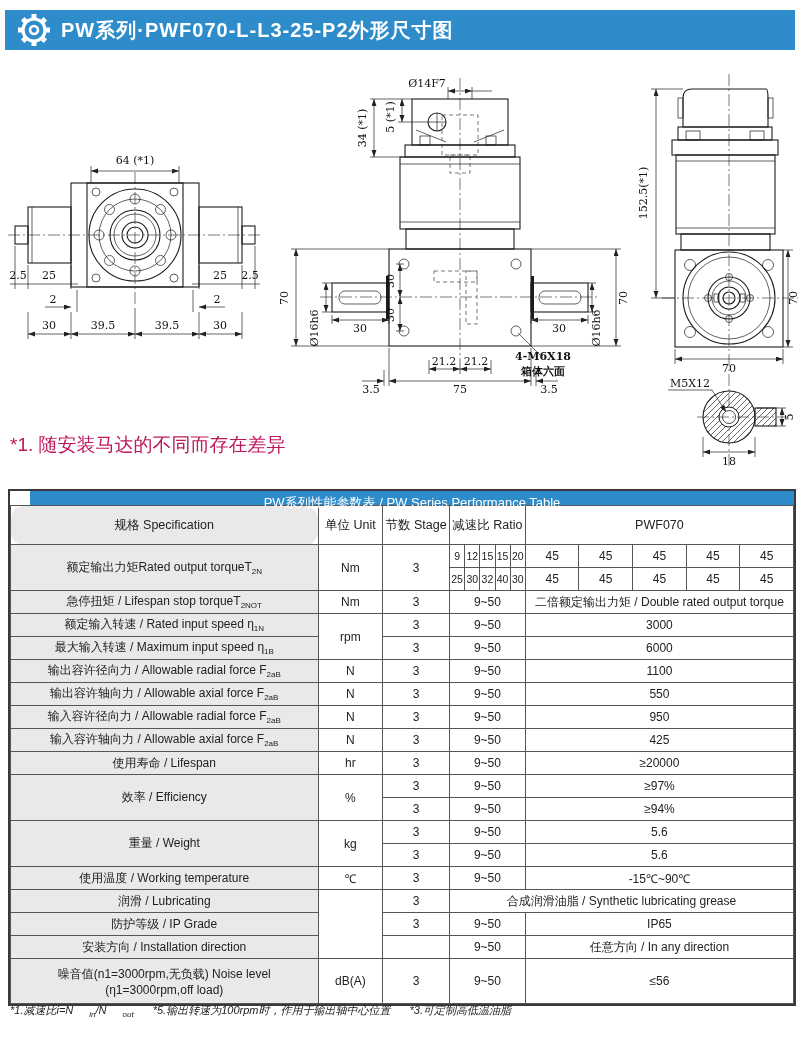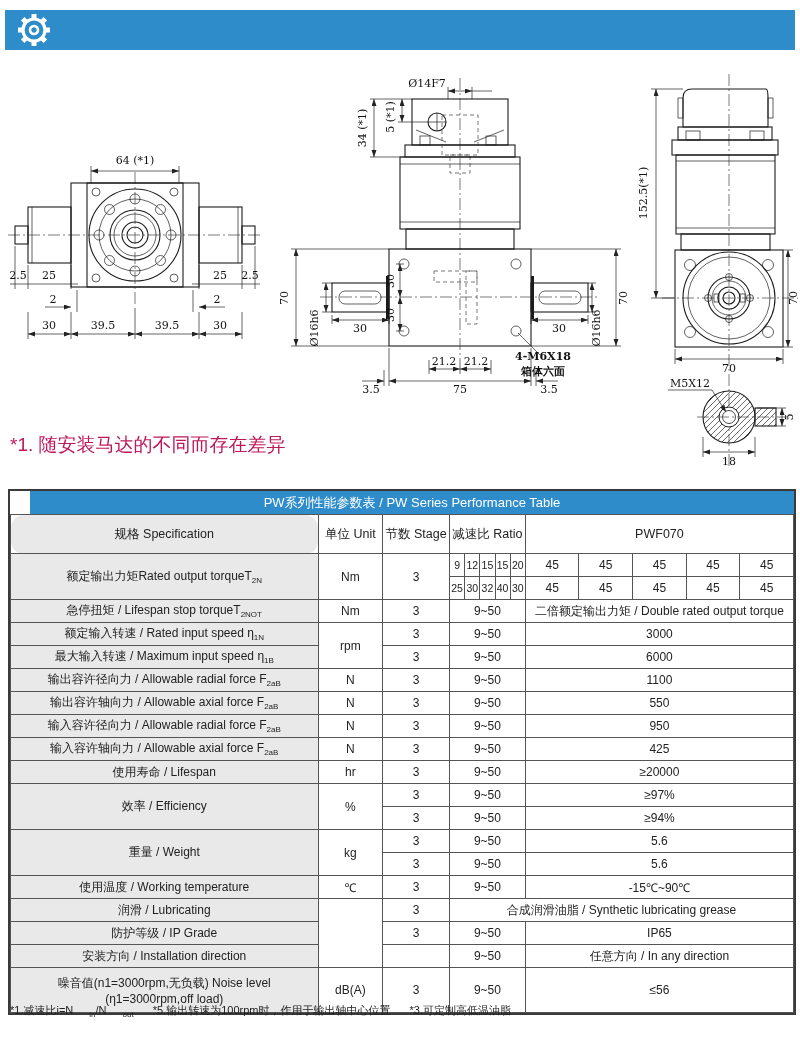--- a/index.html
+++ b/index.html
@@ -5,31 +5,31 @@
   html,body{margin:0;padding:0;}
   body{width:800px;height:1050px;position:relative;background:#fff;
        font-family:"Liberation Sans",sans-serif;color:#222;overflow:hidden;}
   .header{position:absolute;left:5px;top:10px;width:790px;height:40px;
           background:#2e8cca;color:#fff;display:flex;align-items:center;}
   .header .ttl{font-size:20px;font-weight:bold;letter-spacing:1px;}
   .gear{margin:0 10px 0 12px;flex:0 0 auto;}
   .drawings{position:absolute;left:0;top:60px;width:800px;height:415px;}
   .note{position:absolute;left:10px;top:432px;font-size:19px;color:#be185d;}
   .twrap{position:absolute;left:8px;top:489px;width:784px;border:2px solid #3a3a3a;}
-  .ttitle{background:#2e8cca;color:#fff;font-size:13px;height:23px;line-height:23px;text-align:center;margin-left:20px;}
+  .ttitle{background:#2e8cca;color:#fff;font-size:13px;height:14px;line-height:23px;text-align:center;margin-left:20px;}
   table{border-collapse:collapse;width:100%;table-layout:fixed;}
   td{border:1px solid #555;height:22px;text-align:center;vertical-align:middle;
      font-size:12px;padding:0 2px;overflow:hidden;white-space:nowrap;}
   td.spec{background:#e9e9e9;}
   td.mini{font-size:10.5px;padding:0;}
   td.h{height:38px;font-size:12.5px;border-radius:13px;}
   tr.noise td{height:44px;white-space:normal;}
   sub{font-size:8px;}
   .foot{position:absolute;left:10px;top:1003px;font-size:11px;color:#222;}
-  .foot span{margin-right:16px;}
+  .foot span{margin-right:16px;font-style:italic;}
   
   .ol{stroke:#1c1c1c;stroke-width:1.1;fill:none;}
   .th{stroke:#1c1c1c;stroke-width:0.7;fill:none;}
   .cl{stroke:#444;stroke-width:0.7;fill:none;stroke-dasharray:12 3 2 3;}
   .hid{stroke:#555;stroke-width:0.8;fill:none;stroke-dasharray:4 3;}
   .dl{stroke:#222;stroke-width:0.7;fill:none;}
   text.dim{font-family:"DejaVu Serif",serif;font-size:11px;fill:#111;text-anchor:middle;}
 </style>
 </head>
 <body>
@@ -42,20 +42,21 @@
       <rect x="-2.5" y="-16" width="5" height="6" transform="rotate(90)"></rect>
       <rect x="-2.5" y="-16" width="5" height="6" transform="rotate(135)"></rect>
       <rect x="-2.5" y="-16" width="5" height="6" transform="rotate(180)"></rect>
       <rect x="-2.5" y="-16" width="5" height="6" transform="rotate(225)"></rect>
       <rect x="-2.5" y="-16" width="5" height="6" transform="rotate(270)"></rect>
       <rect x="-2.5" y="-16" width="5" height="6" transform="rotate(315)"></rect>
     </g>
     <circle r="11" fill="none" stroke="#fff" stroke-width="3.2"></circle>
     <circle r="4" fill="none" stroke="#fff" stroke-width="2.6"></circle>
   </svg>
+  <span class="ttl">PW系列·PWF070-L-L3-25-P2外形尺寸图</span>
 </div>
 
 <svg class="drawings" width="800" height="415" viewBox="0 0 800 415">
   <defs>
     <marker id="ar" markerWidth="8" markerHeight="6" refX="7" refY="2.5" orient="auto-start-reverse" markerUnits="userSpaceOnUse">
       <path d="M0,0 L7,2.5 L0,5 z" fill="#222"></path>
     </marker>
     <pattern id="hat" width="6" height="6" patternUnits="userSpaceOnUse">
       <path d="M0,6 L6,0" stroke="#444" stroke-width="0.8"></path>
     </pattern>

